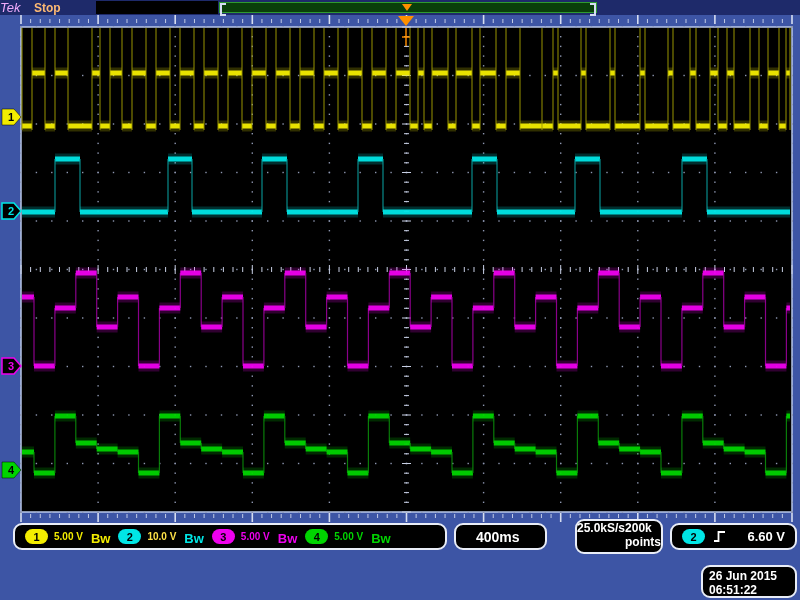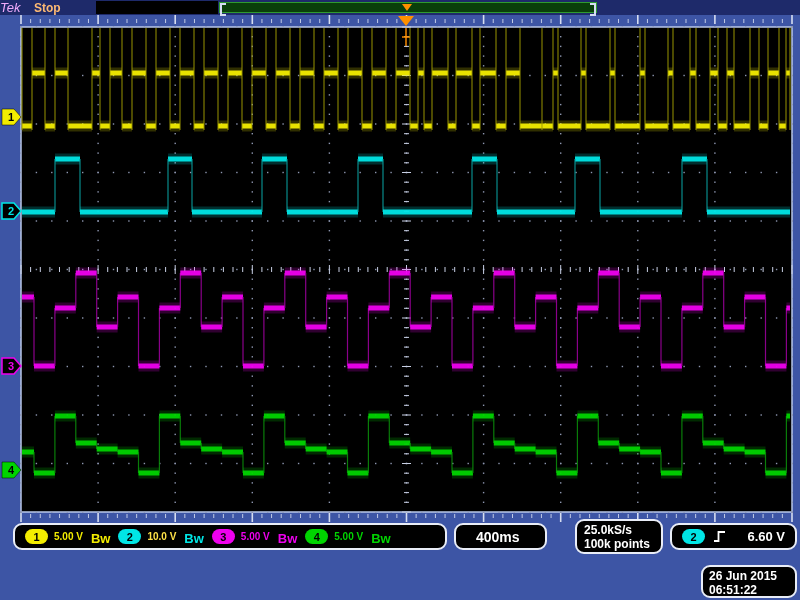--- a/index.html
+++ b/index.html
@@ -20,21 +20,21 @@
   
   #scope{position:absolute;top:0;left:0;}
 
   
   .box{position:absolute;background:#000;border:2px solid #e9edf7;border-radius:9px;color:#fff;box-sizing:border-box;}
   .ch-box{left:13px;top:523px;width:434px;height:27px;display:flex;align-items:center;padding:0 10px;gap:6px;}
   .badge{width:23px;height:15px;border-radius:8px;color:#000;font-weight:bold;font-size:11px;display:flex;align-items:center;justify-content:center;flex:0 0 auto;}
   .scale{font-weight:bold;font-size:10px;white-space:nowrap;}
   .bw{font-size:13px;font-weight:bold;margin:4px 2px 0 2px;text-align:right;}
   .tb-box{left:454px;top:523px;width:93px;height:27px;display:flex;align-items:center;padding:0 20px;font-weight:bold;font-size:14px;}
-  .rate-box{left:575px;top:519px;width:88px;height:35px;display:flex;flex-direction:column;justify-content:center;padding:0 7px;font-weight:bold;font-size:12px;line-height:14px;}
+  .rate-box{left:575px;top:519px;width:88px;height:35px;display:flex;flex-direction:row;justify-content:center;padding:0 7px;font-weight:bold;font-size:12px;line-height:14px;}
   .trig-box{left:670px;top:523px;width:127px;height:27px;display:flex;align-items:center;padding:0 10px;gap:8px;font-weight:bold;font-size:13px;}
   .trig-level{margin-left:auto;}
   .dt-box{left:701px;top:565px;width:96px;height:33px;display:flex;flex-direction:column;justify-content:space-between;padding:2px 6px;font-weight:bold;font-size:12px;line-height:14px;}
 </style>
 </head>
 <body>
 
 <div class="screen">
 
   <svg id="scope" width="800" height="600">
@@ -1959,21 +1959,21 @@
     <span class="scale" style="color: rgb(0, 212, 0);">5.00 V</span>
     <span class="bw" style="color: rgb(0, 212, 0);">Bw</span>
   </div>
 
   <div class="box tb-box">
     <span>400ms</span>
   </div>
 
   <div class="box rate-box">
     <span>25.0kS/s</span>
-    <span>100k points</span>
+    <span>200k points</span>
   </div>
 
   <div class="box trig-box">
     <span class="badge" style="background: rgb(0, 230, 230);">2</span>
     <svg width="13" height="13">
       <polyline points="1,11 5.5,11 5.5,2 12,2" fill="none" stroke="#ffffff" stroke-width="1.8"></polyline>
     </svg>
     <span class="trig-level">6.60 V</span>
   </div>
 

